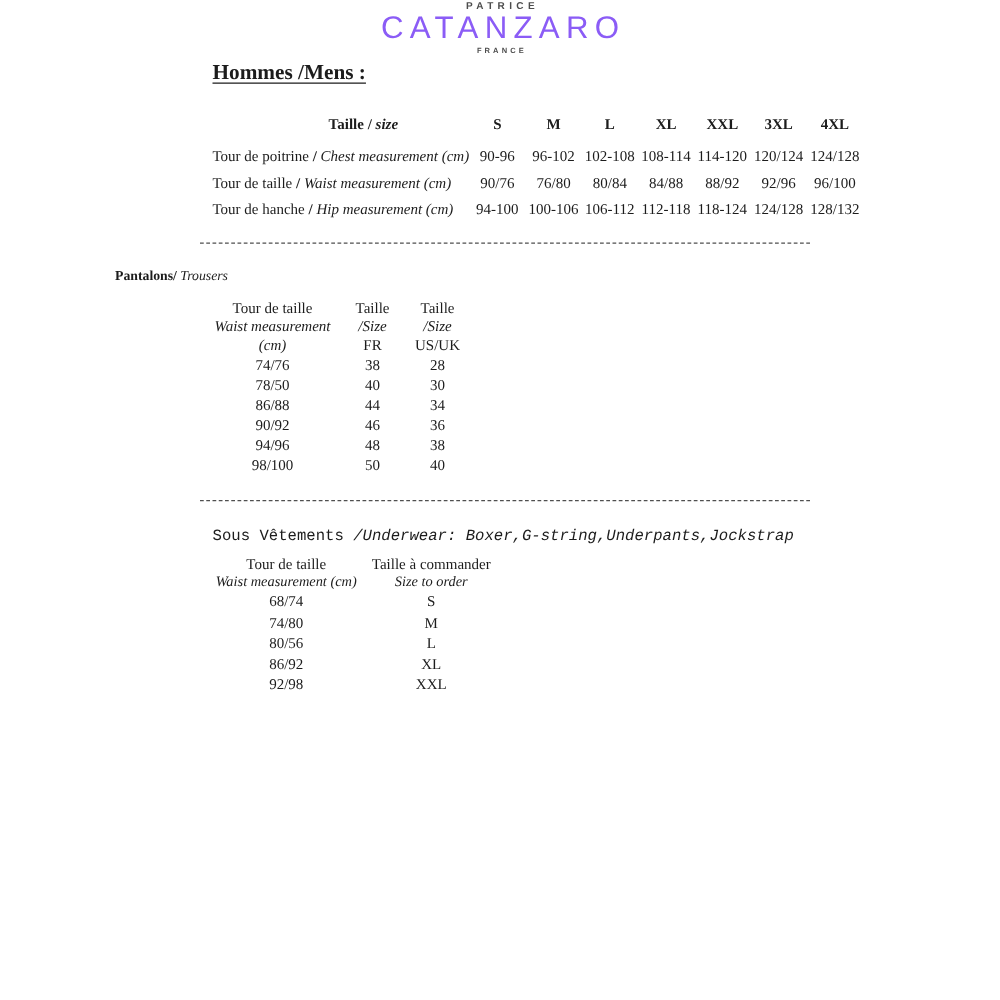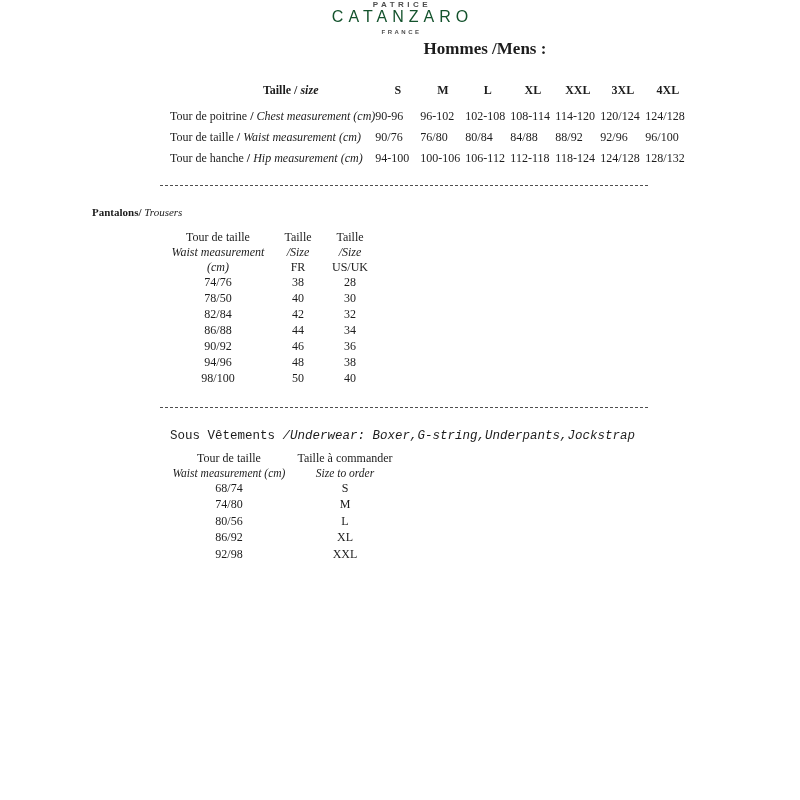--- a/index.html
+++ b/index.html
@@ -2,34 +2,34 @@
 <html><head>
 <meta charset="utf-8">
 <style>
   * { margin:0; padding:0; box-sizing:border-box; }
   html,body { width:800px; height:800px; background:#ffffff; }
   body { font-family:"Liberation Serif", serif; color:#1c1c1c; overflow:hidden; }
 
   
   .logo { text-align:center; font-family:"Liberation Sans", sans-serif; }
   .logo-top { font-size:8px; font-weight:bold; letter-spacing:3.5px; color:#4d4d4d; margin-left:4px; }
-  .logo-name { font-size:16px; letter-spacing:5px; color:#14532d; line-height:1.05; margin-left:5px; }
+  .logo-name { font-size:25px; letter-spacing:5px; color:#8b5cf6; line-height:1.05; margin-left:5px; }
   .logo-bottom { font-size:6px; font-weight:bold; letter-spacing:2.5px; color:#4d4d4d; margin-top:3px; margin-left:3px; }
 
   
   .heading { margin:4px 0 0 170px; font-size:17px; font-weight:bold;
-             text-underline-offset:3px;text-align:center; }
+             text-decoration:underline; text-underline-offset:3px; }
 
   
   .size-table { margin:24px 0 16px 170px; border-collapse:collapse; table-layout:fixed;
                 font-size:12px; white-space:nowrap; }
   .size-table th, .size-table td { padding:0; font-weight:normal; }
   .size-table thead th { font-weight:bold; text-align:center; height:22px; padding-bottom:8px; vertical-align:top; }
   .size-table thead th.lbl { padding-left:36px; }
-  .size-table tbody td { height:21px; text-align:left; }
+  .size-table tbody td { height:21px; text-align:center; }
   .size-table tbody td.lbl { text-align:left; }
   .it { font-style:italic; }
   .b  { font-weight:bold; }
 
   
   .sep { margin-left:160px; width:488px; height:0; border-top:1.5px dashed #4f4f4f; }
   .sep1 { margin-top:16px; }
   .sep2 { margin-top:20px; }
 
   
@@ -152,25 +152,20 @@
         <td>74/76</td>
         <td>38</td>
         <td>28</td>
       </tr>
       <tr>
         <td>78/50</td>
         <td>40</td>
         <td>30</td>
       </tr>
       <tr>
-        <td>82/84</td>
-        <td>42</td>
-        <td>32</td>
-      </tr>
-      <tr>
         <td>86/88</td>
         <td>44</td>
         <td>34</td>
       </tr>
       <tr>
         <td>90/92</td>
         <td>46</td>
         <td>36</td>
       </tr>
       <tr>

